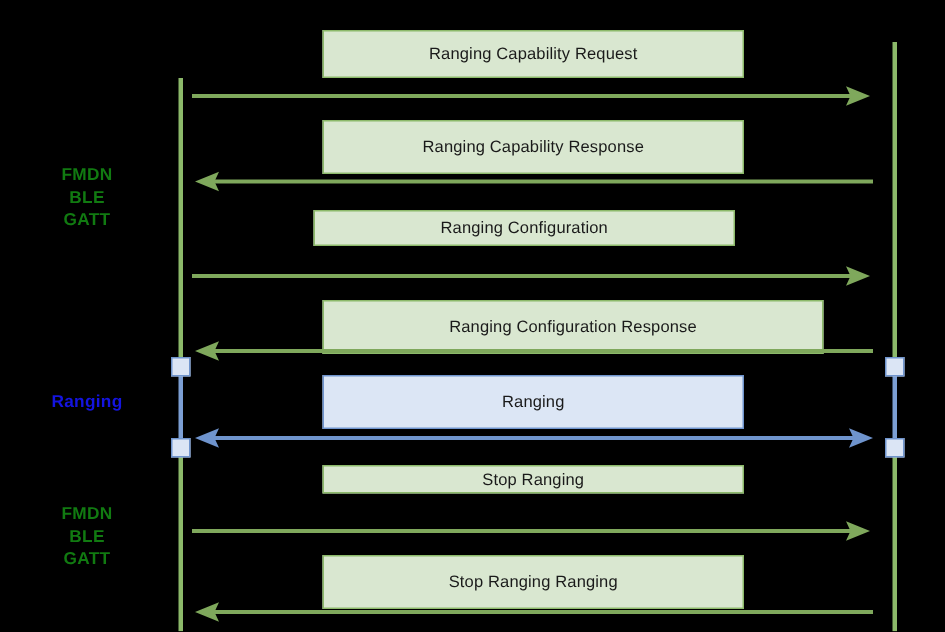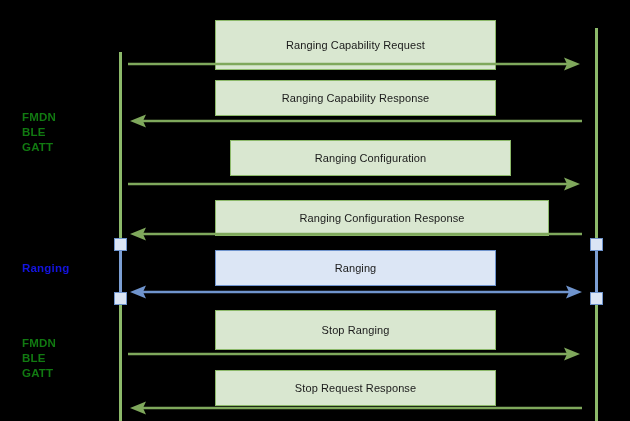--- a/index.html
+++ b/index.html
@@ -67,20 +67,21 @@
     height: 16px;
   }
   .arrow-wrap svg {
     display: block;
     overflow: visible;
   }
 
   
   .side-label {
     position: absolute;
+    text-align: center;
     font-size: 11.5px;
     font-weight: bold;
     line-height: 15px;
     letter-spacing: 0.2px;
   }
   .side-label.green { color: #117a11; }
   .side-label.blue  { color: #1414e0; }
   .side-label span { display: block; }
 </style>
 </head>
@@ -114,37 +115,37 @@
   <div class="side-label blue" style="left:22px; top:261px; width:72px;">
     <span>Ranging</span>
   </div>
 
   <div class="side-label green" style="left:22px; top:336px; width:72px;">
     <span>FMDN</span>
     <span>BLE</span>
     <span>GATT</span>
   </div>
 
-  <div class="msg-box green" style="left:215px; top:20px; width:281px; height:50px;">Ranging Capability Request</div>
+  <div class="msg-box green" style="left:215px; top:20px; width:281px; height:32px;">Ranging Capability Request</div>
   <div class="arrow-wrap" style="left:128px; top:56px; width:452px;">
     <svg width="452" height="16" viewBox="0 0 452 16">
       <line x1="0" y1="8" x2="440" y2="8" stroke="#7fa85c" stroke-width="2.6"></line>
       <path d="M452 8 L436 1.5 L439 8 L436 14.5 Z" fill="#7fa85c"></path>
     </svg>
   </div>
 
   <div class="msg-box green" style="left:215px; top:80px; width:281px; height:36px;text-align:right;">Ranging Capability Response</div>
   <div class="arrow-wrap" style="left:130px; top:113px; width:452px;">
     <svg width="452" height="16" viewBox="0 0 452 16">
       <line x1="12" y1="8" x2="452" y2="8" stroke="#7fa85c" stroke-width="2.6"></line>
       <path d="M0 8 L16 1.5 L13 8 L16 14.5 Z" fill="#7fa85c"></path>
     </svg>
   </div>
 
-  <div class="msg-box green" style="left:230px; top:140px; width:281px; height:36px;text-align:right;">Ranging Configuration</div>
+  <div class="msg-box green" style="left:209px; top:140px; width:281px; height:24px;text-align:right;">Ranging Configuration</div>
   <div class="arrow-wrap" style="left:128px; top:176px; width:452px;">
     <svg width="452" height="16" viewBox="0 0 452 16">
       <line x1="0" y1="8" x2="440" y2="8" stroke="#7fa85c" stroke-width="2.6"></line>
       <path d="M452 8 L436 1.5 L439 8 L436 14.5 Z" fill="#7fa85c"></path>
     </svg>
   </div>
 
   <div class="msg-box green" style="left:215px; top:200px; width:334px; height:36px;">Ranging Configuration Response</div>
   <div class="arrow-wrap" style="left:130px; top:226px; width:452px;">
     <svg width="452" height="16" viewBox="0 0 452 16">
@@ -155,29 +156,29 @@
 
   <div class="msg-box blue" style="left:215px; top:250px; width:281px; height:36px;">Ranging</div>
   <div class="arrow-wrap" style="left:130px; top:284px; width:452px;">
     <svg width="452" height="16" viewBox="0 0 452 16">
       <line x1="12" y1="8" x2="440" y2="8" stroke="#6f94cd" stroke-width="2.6"></line>
       <path d="M0 8 L16 1.5 L13 8 L16 14.5 Z" fill="#6f94cd"></path>
       <path d="M452 8 L436 1.5 L439 8 L436 14.5 Z" fill="#6f94cd"></path>
     </svg>
   </div>
 
-  <div class="msg-box green" style="left:215px; top:310px; width:281px; height:40px;">Stop Ranging</div>
+  <div class="msg-box green" style="left:215px; top:310px; width:281px; height:19px;">Stop Ranging</div>
   <div class="arrow-wrap" style="left:128px; top:346px; width:452px;">
     <svg width="452" height="16" viewBox="0 0 452 16">
       <line x1="0" y1="8" x2="440" y2="8" stroke="#7fa85c" stroke-width="2.6"></line>
       <path d="M452 8 L436 1.5 L439 8 L436 14.5 Z" fill="#7fa85c"></path>
     </svg>
   </div>
 
-  <div class="msg-box green" style="left:215px; top:370px; width:281px; height:36px;">Stop Request Response</div>
+  <div class="msg-box green" style="left:215px; top:370px; width:281px; height:36px;">Stop Ranging Ranging</div>
   <div class="arrow-wrap" style="left:130px; top:400px; width:452px;">
     <svg width="452" height="16" viewBox="0 0 452 16">
       <line x1="12" y1="8" x2="452" y2="8" stroke="#7fa85c" stroke-width="2.6"></line>
       <path d="M0 8 L16 1.5 L13 8 L16 14.5 Z" fill="#7fa85c"></path>
     </svg>
   </div>
 
 </div>
 
 </body></html>

